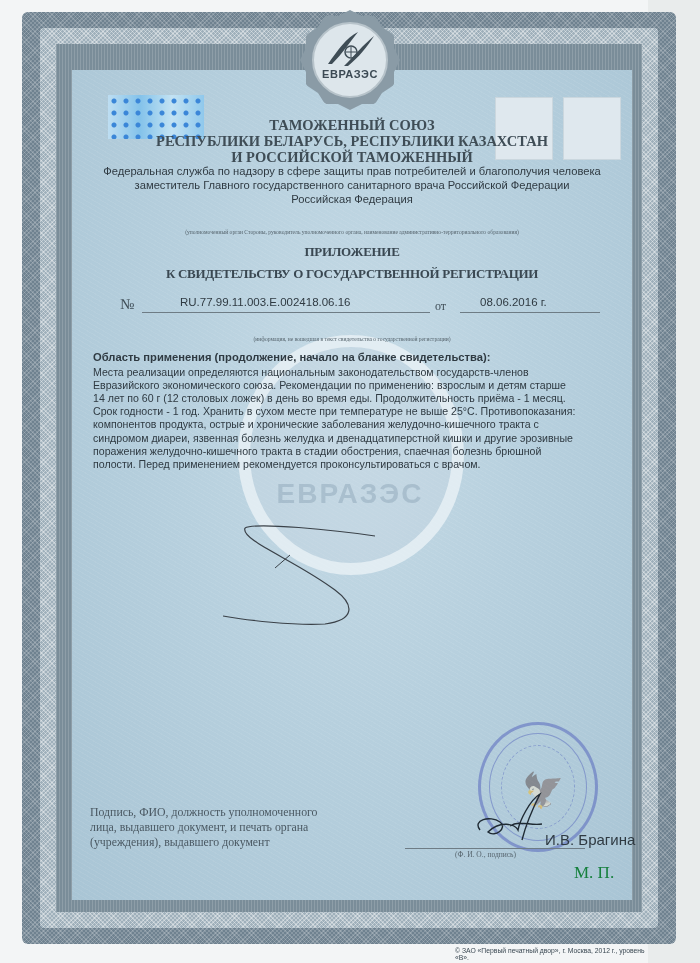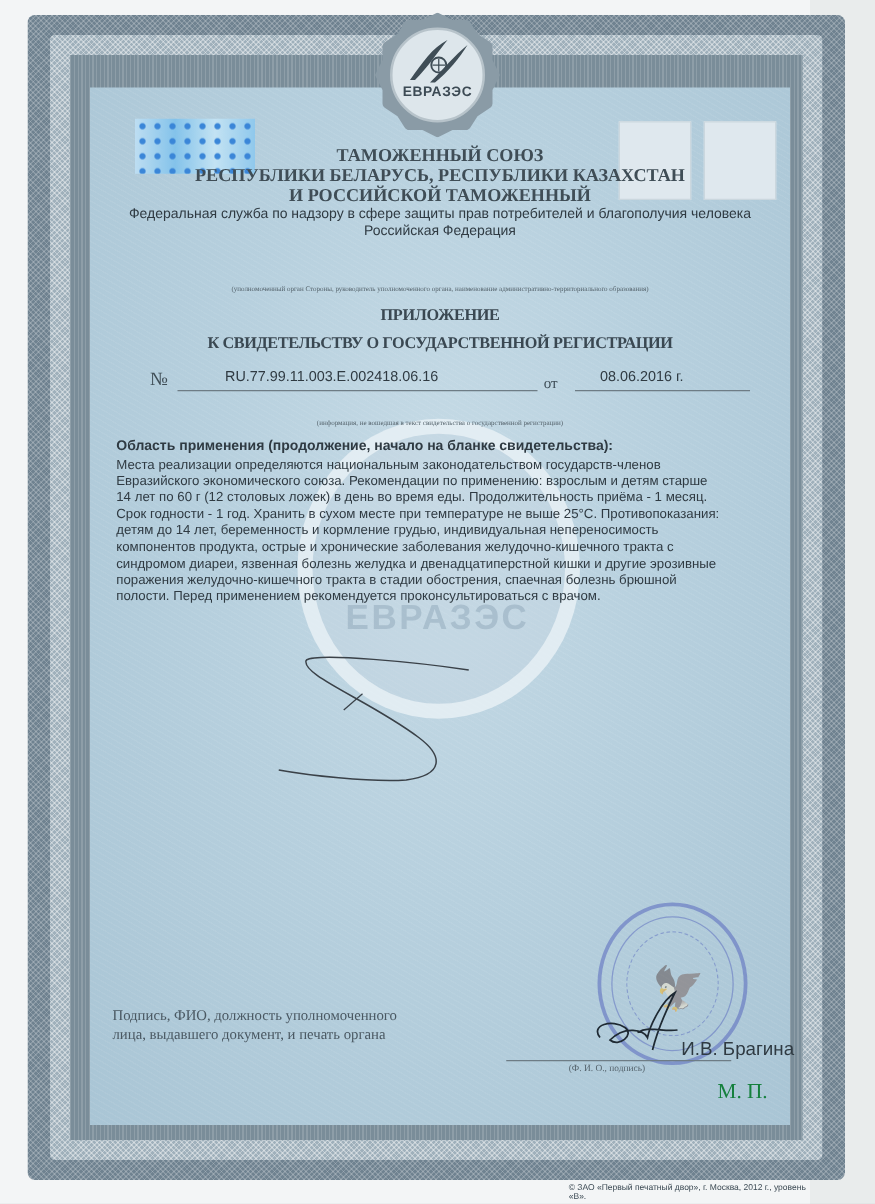--- a/index.html
+++ b/index.html
@@ -172,20 +172,21 @@
   <div class="watermark-text">ЕВРАЗЭС</div>
 
   <div class="txt serif h-union">
     <div>ТАМОЖЕННЫЙ СОЮЗ</div>
     <div>РЕСПУБЛИКИ БЕЛАРУСЬ, РЕСПУБЛИКИ КАЗАХСТАН</div>
     <div>И РОССИЙСКОЙ ТАМОЖЕННЫЙ</div>
   </div>
 
   <div class="txt h-sub">
     <div>Федеральная служба по надзору в сфере защиты прав потребителей и благополучия человека</div>
+    <div>заместитель Главного государственного санитарного врача Российской Федерации</div>
     <div>Российская Федерация</div>
   </div>
 
   <div class="txt serif caption-small cap1">(уполномоченный орган Стороны, руководитель уполномоченного органа, наименование административно-территориального образования)</div>
 
   <div class="txt serif h-app">
     <div>ПРИЛОЖЕНИЕ</div>
     <div>К СВИДЕТЕЛЬСТВУ О ГОСУДАРСТВЕННОЙ РЕГИСТРАЦИИ</div>
   </div>
 
@@ -199,41 +200,41 @@
   </div>
 
   <div class="txt serif caption-small cap2">(информация, не вошедшая в текст свидетельства о государственной регистрации)</div>
 
   <div class="body-block">
     <div class="heading">Область применения (продолжение, начало на бланке свидетельства):</div>
     <div>Места реализации определяются национальным законодательством государств-членов</div>
     <div>Евразийского экономического союза. Рекомендации по применению: взрослым и детям старше</div>
     <div>14 лет по 60 г (12 столовых ложек) в день во время еды. Продолжительность приёма - 1 месяц.</div>
     <div>Срок годности - 1 год. Хранить в сухом месте при температуре не выше 25°С. Противопоказания:</div>
-    <div>детям до 14 лет, беременность и кормление грудью, индивидуальная непереносимость</div>
     <div>компонентов продукта, острые и хронические заболевания желудочно-кишечного тракта с</div>
     <div>синдромом диареи, язвенная болезнь желудка и двенадцатиперстной кишки и другие эрозивные</div>
     <div>поражения желудочно-кишечного тракта в стадии обострения, спаечная болезнь брюшной</div>
     <div>полости. Перед применением рекомендуется проконсультироваться с врачом.</div>
   </div>
 
   <svg style="position:absolute;left:215px;top:520px;" width="180" height="120" viewBox="0 0 180 120">
     <path d="M30 8 C40 2, 120 10, 160 16 M30 8 C25 20, 80 40, 120 70 C140 85, 140 100, 110 104 C80 106, 30 100, 8 96" fill="none" stroke="#3a4148" stroke-width="1.2"></path>
     <path d="M60 48 L75 35" stroke="#3a4148" stroke-width="1"></path>
   </svg>
 
   <div class="stamp"></div>
   <div class="stamp-eagle">🦅</div>
   <svg style="position:absolute;left:470px;top:790px;" width="80" height="55" viewBox="0 0 80 55">
     <path d="M10 40 C2 30, 20 25, 30 32 C38 38, 25 48, 18 42 C30 30, 45 34, 48 40 C50 30, 60 10, 70 4 C62 20, 56 34, 52 50 M40 36 C50 30, 60 36, 72 34" fill="none" stroke="#1f2a33" stroke-width="1.4"></path>
   </svg>
 
   <div class="sig-left serif">
     <div>Подпись, ФИО, должность уполномоченного</div>
     <div>лица, выдавшего документ, и печать органа</div>
+    <div>(учреждения), выдавшего документ</div>
   </div>
   <div class="sig-line"></div>
   <div class="sig-name">И.В. Брагина</div>
   <div class="sig-cap serif">(Ф. И. О., подпись)</div>
   <div class="mp serif">М. П.</div>
 
   <div class="footer">© ЗАО «Первый печатный двор», г. Москва, 2012 г., уровень «В».</div>
 </div>
 
 </body></html>

